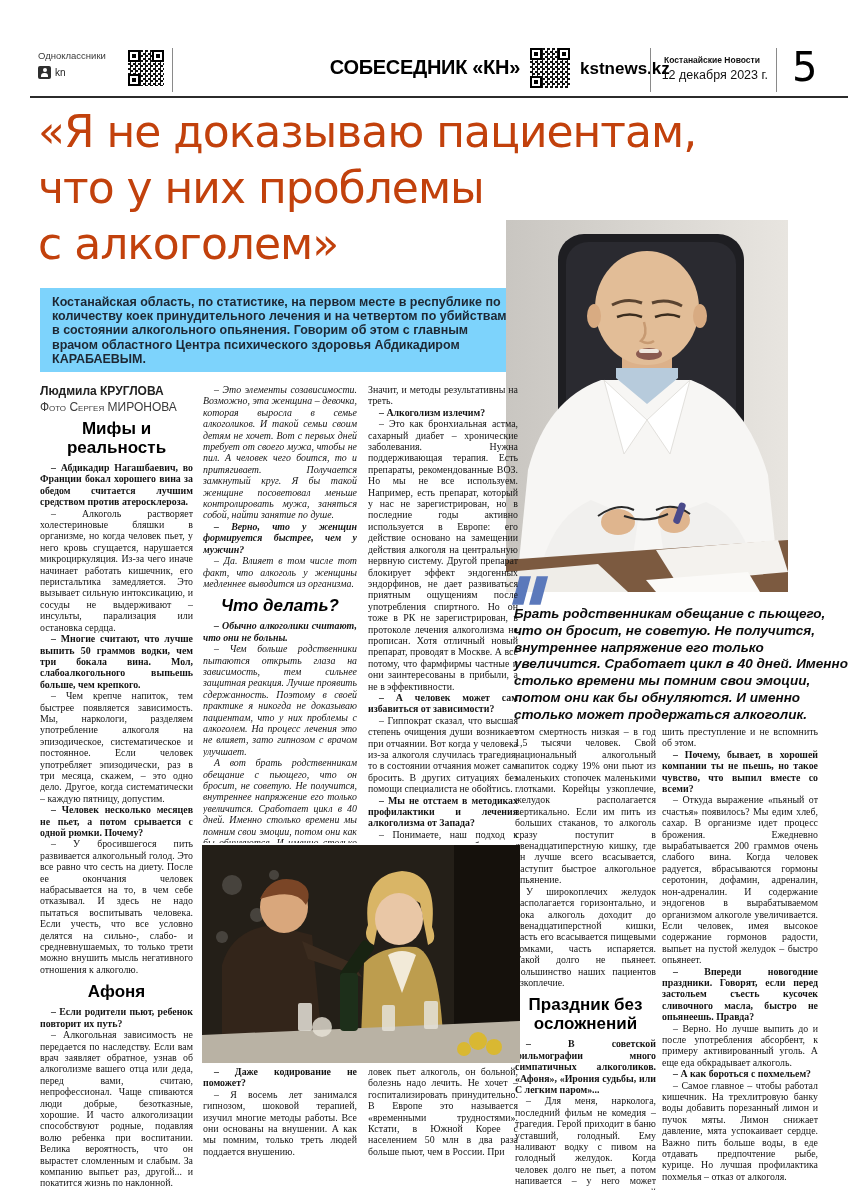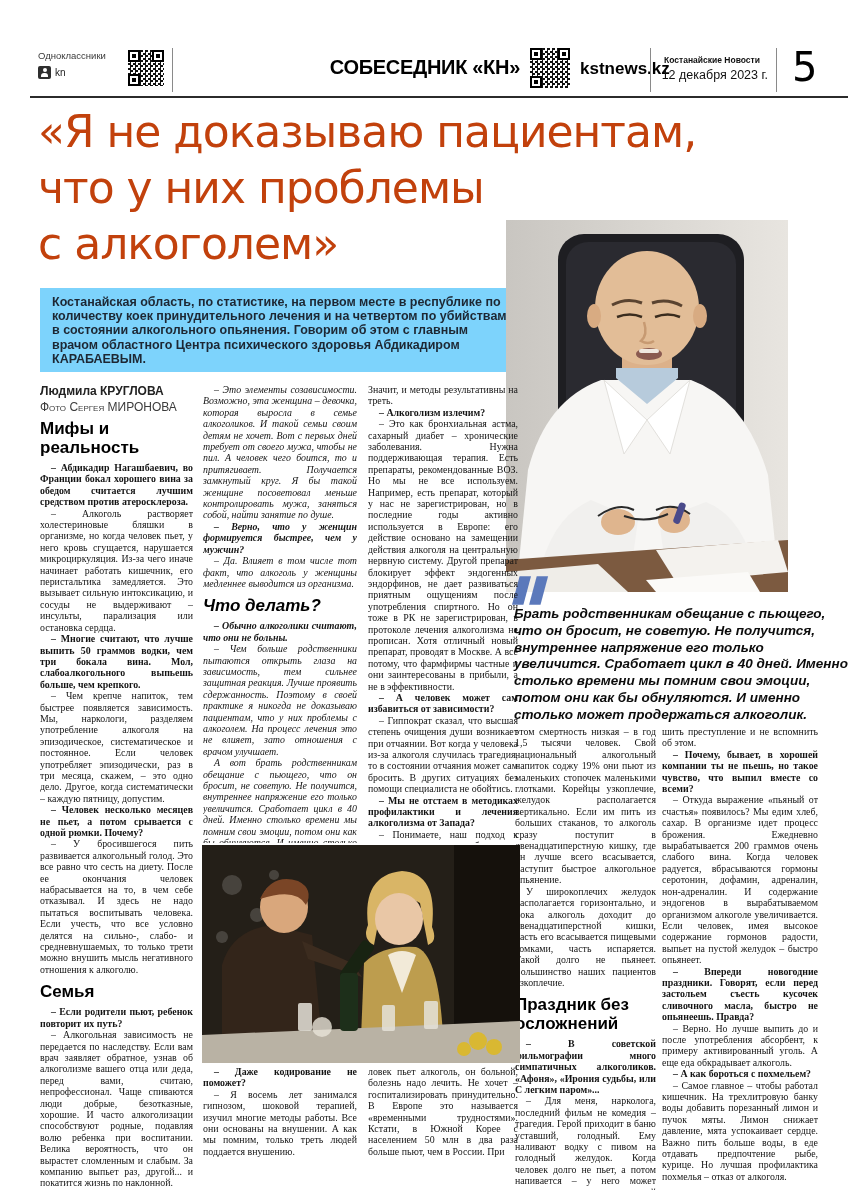--- a/index.html
+++ b/index.html
@@ -43,21 +43,21 @@
   .byline-author{font-weight:bold;font-size:12px;}
   .byline-photo{font-size:12px;font-variant:small-caps;color:#3c3c3c;margin-top:2px;text-align:center;}
 
   
   .col{position:absolute;font-size:9.9px;line-height:11.4px;text-align:justify;overflow:hidden;}
   .col p{margin:0;}
   .b-a,.b-q{text-indent:11px;}
   .b-t{text-indent:0;}
   .b-q{font-weight:bold;}
   .b-h{font-family:"Liberation Sans",sans-serif;font-size:17px;line-height:19px;font-weight:bold;
-       margin:7px 0 5px;text-align:left;text-indent:0;color:#000;}
+       margin:7px 0 5px;text-align:center;text-indent:0;color:#000;}
   #col-1{left:40px; top:412px; width:153px;height:778px;}
   #col-2a{left:203px;top:384px; width:154px;height:459px;font-style:italic;}
   #col-2b{left:203px;top:1066px;width:154px;height:124px;}
   #col-3a{left:368px;top:384px; width:150px;height:459px;}
   #col-3b{left:368px;top:1066px;width:150px;height:124px;}
   #col-4{left:515px; top:726px; width:141px;height:464px;}
   #col-5{left:662px; top:726px; width:156px;height:464px;}
 
   
   .photo-doctor{position:absolute;left:506px;top:220px;width:282px;height:372px;}
@@ -166,32 +166,32 @@
   </div>
 
   <div class="col" id="col-1">
       <h3 class="b-h">Мифы и реальность</h3>
       <p class="b-q">– Абдикадир Нагашбаевич, во Франции бокал хорошего вина за обедом считается лучшим средством против атеросклероза.</p>
       <p class="b-a">– Алкоголь растворяет холестериновые бляшки в организме, но когда человек пьет, у него кровь сгущается, нарушается микроциркуляция. Из-за чего иначе начинает работать кишечник, его перистальтика замедляется. Это вызывает сильную интоксикацию, и сосуды не выдерживают – инсульты, парализация или остановка сердца.</p>
       <p class="b-q">– Многие считают, что лучше выпить 50 граммов водки, чем три бокала вина. Мол, слабоалкогольного выпьешь больше, чем крепкого.</p>
       <p class="b-a">– Чем крепче напиток, тем быстрее появляется зависимость. Мы, наркологи, разделяем употребление алкоголя на эпизодическое, систематическое и постоянное. Если человек употребляет эпизодически, раз в три месяца, скажем, – это одно дело. Другое, когда систематически – каждую пятницу, допустим.</p>
       <p class="b-q">– Человек несколько месяцев не пьет, а потом срывается с одной рюмки. Почему?</p>
       <p class="b-a">– У бросившегося пить развивается алкогольный голод. Это все равно что сесть на диету. После ее окончания человек набрасывается на то, в чем себе отказывал. И здесь не надо пытаться воспитывать человека. Если учесть, что все условно делятся на сильно-, слабо- и средневнушаемых, то только трети можно внушить мысль негативного отношения к алкоголю.</p>
-      <h3 class="b-h">Семья</h3>
+      <h3 class="b-h">Афоня</h3>
       <p class="b-q">– Если родители пьют, ребенок повторит их путь?</p>
       <p class="b-a">– Алкогольная зависимость не передается по наследству. Если вам врач заявляет обратное, узнав об алкоголизме вашего отца или деда, перед вами, считаю, непрофессионал. Чаще спиваются люди добрые, безотказные, хорошие. И часто алкоголизации способствуют родные, подавляя волю ребенка при воспитании. Велика вероятность, что он вырастет сломленным и слабым. За компанию выпьет раз, другой... и покатится жизнь по наклонной.</p>
       <p class="b-q">– А есть женщины, которые притягивают в свою жизнь алкоголиков, а потом спасают их...</p>
     </div>
   <div class="col" id="col-2a">
       <p class="b-a">– Это элементы созависимости. Возможно, эта женщина – девочка, которая выросла в семье алкоголиков. И такой семьи своим детям не хочет. Вот с первых дней требует от своего мужа, чтобы не пил. А человек чего боится, то и притягивает. Получается замкнутый круг. Я бы такой женщине посоветовал меньше контролировать мужа, заняться собой, найти занятие по душе.</p>
       <p class="b-q">– Верно, что у женщин формируется быстрее, чем у мужчин?</p>
       <p class="b-a">– Да. Влияет в том числе тот факт, что алкоголь у женщины медленнее выводится из организма.</p>
       <h3 class="b-h">Что делать?</h3>
       <p class="b-q">– Обычно алкоголики считают, что они не больны.</p>
-      <p class="b-a">– Чем больше родственники пытаются открыть глаза на зависимость, тем сильнее защитная реакция. Лучше проявить сдержанность. Поэтому в своей практике я никогда не доказываю пациентам, что у них проблемы с алкоголем. На процесс лечения это не влияет, зато отношения с врачом улучшает.</p>
+      <p class="b-a">– Чем больше родственники пытаются открыть глаза на зависимость, тем сильнее защитная реакция. Лучше проявить сдержанность. Поэтому в своей практике я никогда не доказываю пациентам, что у них проблемы с алкоголем. На процесс лечения это не влияет, зато гипнозом с врачом улучшает.</p>
       <p class="b-a">А вот брать родственникам обещание с пьющего, что он бросит, не советую. Не получится, внутреннее напряжение его только увеличится. Сработает цикл в 40 дней. Именно столько времени мы помним свои эмоции, потом они как бы обнуляются. И именно столько может продержаться алкоголик.</p>
     </div>
   <div class="col" id="col-2b">
       <p class="b-q">– Даже кодирование не поможет?</p>
       <p class="b-a">– Я восемь лет занимался гипнозом, шоковой терапией, изучил многие методы работы. Все они основаны на внушении. А как мы помним, только треть людей поддается внушению.</p>
     </div>
   <div class="col" id="col-3a">
       <p class="b-t">Значит, и методы результативны на треть.</p>
       <p class="b-q">– Алкоголизм излечим?</p>
       <p class="b-a">– Это как бронхиальная астма, сахарный диабет – хронические заболевания. Нужна поддерживающая терапия. Есть препараты, рекомендованные ВОЗ. Но мы не все используем. Например, есть препарат, который у нас не зарегистрирован, но в последние годы активно используется в Европе: его действие основано на замещении действия алкоголя на центральную нервную систему. Другой препарат блокирует эффект эндогенных эндорфинов, не дает развиваться приятным ощущениям после употребления спиртного. Но он тоже в РК не зарегистрирован, в протоколе лечения алкоголизма не прописан. Хотя отличный новый препарат, проводят в Москве. А все потому, что фармфирмы частные и они заинтересованы в прибыли, а не в эффективности.</p>

